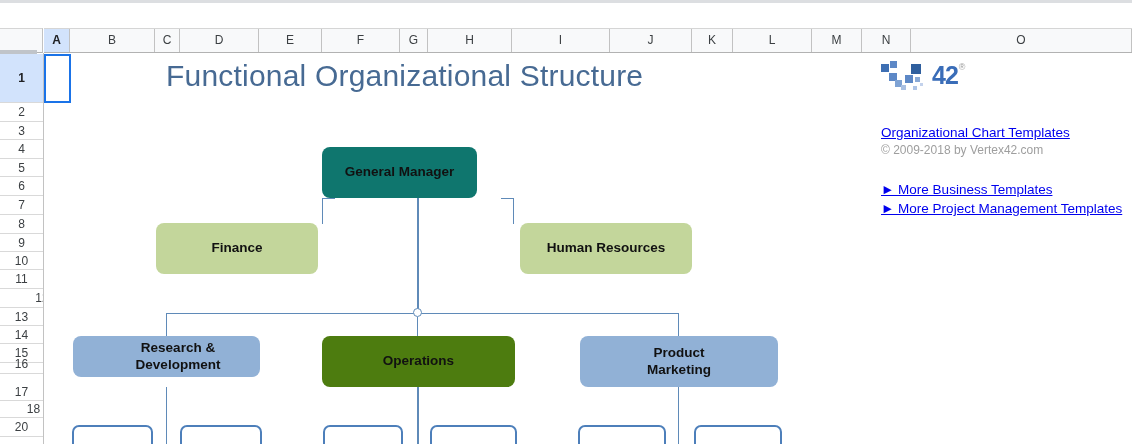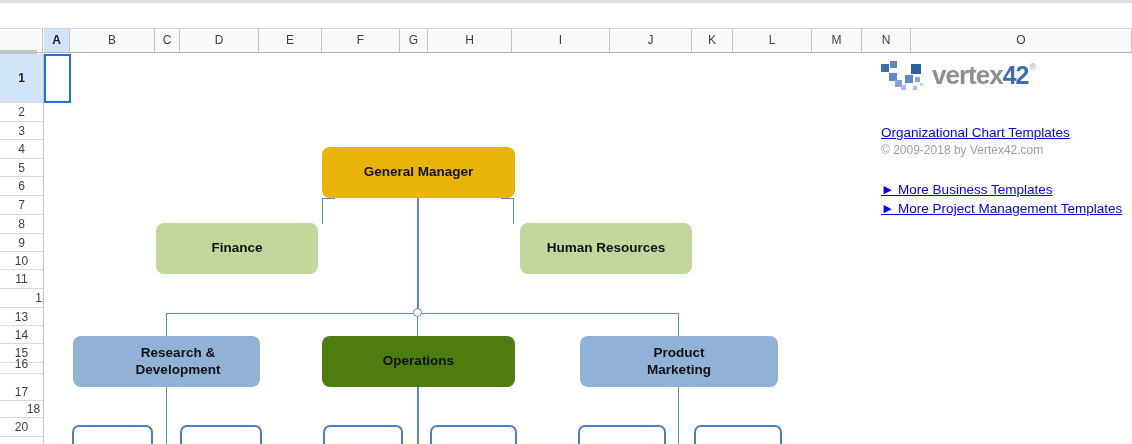--- a/index.html
+++ b/index.html
@@ -40,41 +40,42 @@
   .copyright{position:absolute;left:3px;top:87px;font-size:12px;color:#9e9e9e;white-space:nowrap;}
 </style>
 </head>
 <body>
 
 <div class="stage">
   <div class="top-strip"></div>
   <div class="grid"></div>
   <div class="a1"></div>
 
+  <div class="sheet-title" style="color: rgb(71, 106, 147);">Functional Organizational Structure</div>
 
   <div id="connLayer">
       <div class="seg" style="left: 417px; top: 198px; width: 2px; height: 111px; background: rgb(95, 138, 184);"></div>
       <div class="seg" style="left: 322px; top: 198px; width: 13px; height: 1px; background: rgb(95, 138, 184);"></div>
       <div class="seg" style="left: 322px; top: 198px; width: 1px; height: 26px; background: rgb(95, 138, 184);"></div>
       <div class="seg" style="left: 501px; top: 198px; width: 13px; height: 1px; background: rgb(95, 138, 184);"></div>
       <div class="seg" style="left: 513px; top: 198px; width: 1px; height: 26px; background: rgb(95, 138, 184);"></div>
       <div class="seg" style="left: 166px; top: 313px; width: 513px; height: 1px; background: rgb(95, 138, 184);"></div>
       <div class="seg" style="left: 166px; top: 313px; width: 1px; height: 23px; background: rgb(95, 138, 184);"></div>
       <div class="seg" style="left: 417px; top: 317px; width: 1px; height: 19px; background: rgb(95, 138, 184);"></div>
       <div class="seg" style="left: 678px; top: 313px; width: 1px; height: 23px; background: rgb(95, 138, 184);"></div>
       <div class="seg" style="left: 166px; top: 387px; width: 1px; height: 57px; background: rgb(95, 138, 184);"></div>
       <div class="seg" style="left: 417px; top: 387px; width: 2px; height: 57px; background: rgb(95, 138, 184);"></div>
       <div class="seg" style="left: 678px; top: 387px; width: 1px; height: 57px; background: rgb(95, 138, 184);"></div>
       <div class="circ" style="left: 413px; top: 308px; width: 9px; height: 9px;"></div>
     </div>
   <div id="nodeLayer">
-      <div class="node" style="left: 322px; top: 147px; width: 193px; height: 51px; background: #eab308;">General Manager</div>
+      <div class="node" style="left: 322px; top: 147px; width: 155px; height: 51px; background: #0f766e;">General Manager</div>
       <div class="node" style="left: 156px; top: 223px; width: 162px; height: 51px; background: rgb(195, 214, 155);">Finance</div>
       <div class="node" style="left: 520px; top: 223px; width: 172px; height: 51px; background: rgb(195, 214, 155);">Human Resources</div>
-      <div class="node" style="left: 73px; top: 336px; width: 187px; height: 51px; background: rgb(145, 177, 214); padding-left: 23px;">Research &amp;
+      <div class="node" style="left: 73px; top: 336px; width: 187px; height: 41px; background: rgb(145, 177, 214); padding-left: 23px;">Research &amp;
 Development</div>
       <div class="node" style="left: 322px; top: 336px; width: 193px; height: 51px; background: #4d7c0f;">Operations</div>
       <div class="node" style="left: 580px; top: 336px; width: 198px; height: 51px; background: rgb(145, 177, 214);">Product
 Marketing</div>
       <div class="node outline" style="left: 72px; top: 425px; width: 81px; height: 30px;"></div>
       <div class="node outline" style="left: 180px; top: 425px; width: 82px; height: 30px;"></div>
       <div class="node outline" style="left: 323px; top: 425px; width: 80px; height: 30px;"></div>
       <div class="node outline" style="left: 430px; top: 425px; width: 87px; height: 30px;"></div>
       <div class="node outline" style="left: 578px; top: 425px; width: 88px; height: 30px;"></div>
       <div class="node outline" style="left: 694px; top: 425px; width: 88px; height: 30px;"></div>
@@ -87,21 +88,20 @@
         <rect x="10" y="1" width="7" height="7" fill="#5d88c6"></rect>
         <rect x="9" y="13" width="8" height="8" fill="#5d88c6"></rect>
         <rect x="15" y="20" width="7" height="7" fill="#7fa3d4"></rect>
         <rect x="21" y="25" width="5" height="5" fill="#a9c0e2"></rect>
         <rect x="25" y="15" width="8" height="8" fill="#5d88c6"></rect>
         <rect x="31" y="4" width="10" height="10" fill="#2f5f9e"></rect>
         <rect x="35" y="17" width="5" height="5" fill="#89a9d6"></rect>
         <rect x="33" y="26" width="4" height="4" fill="#aec4e6"></rect>
         <rect x="40" y="23" width="3" height="3" fill="#c3d2ec"></rect>
       </svg>
-      <span class="logo-word">vertex</span>
         <span class="logo-num">42</span>
         <span class="logo-reg">®</span>
     </div>
     <a class="link l1">Organizational Chart Templates</a>
     <div class="copyright">© 2009-2018 by Vertex42.com</div>
     <a class="link l2">► More Business Templates</a>
     <a class="link l3">► More Project Management Templates</a>
   </div>
 
   <div class="col-headers" id="colHeaders">

